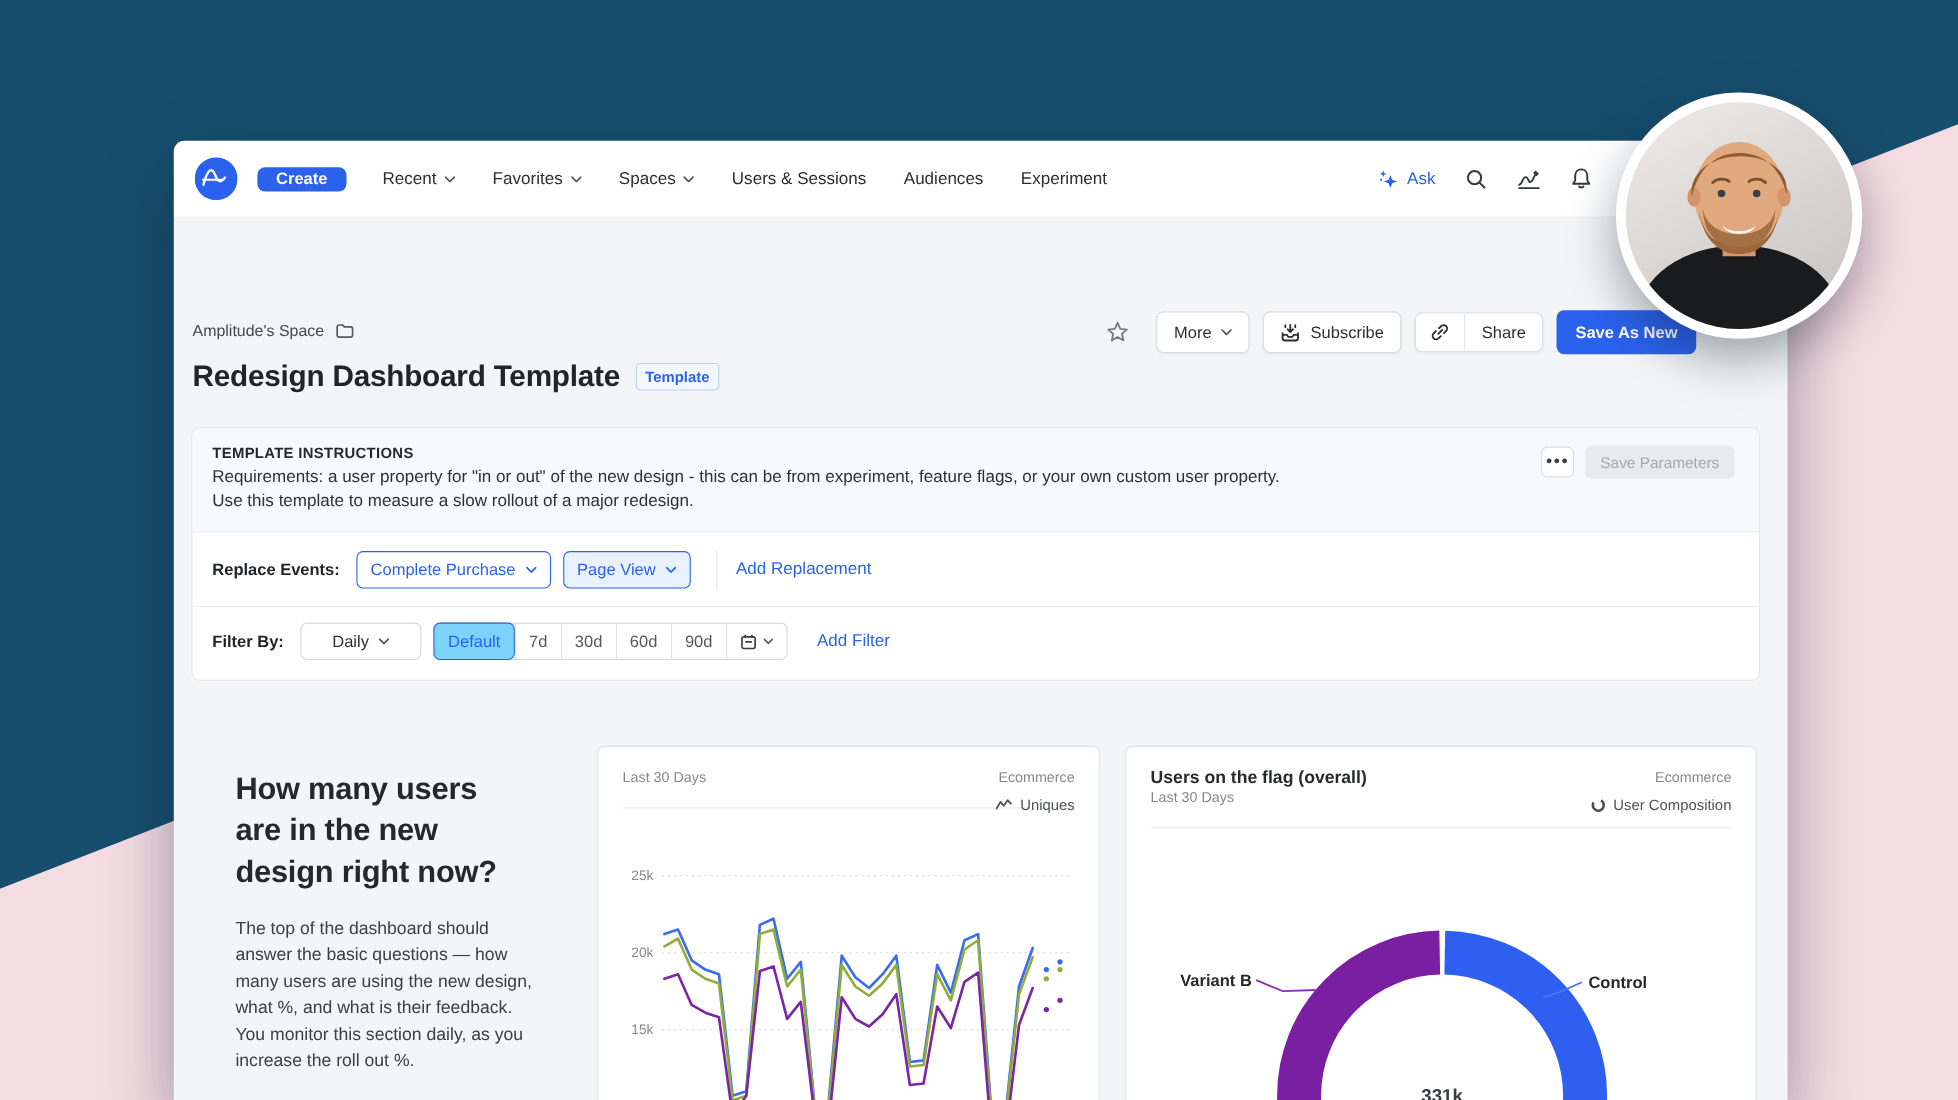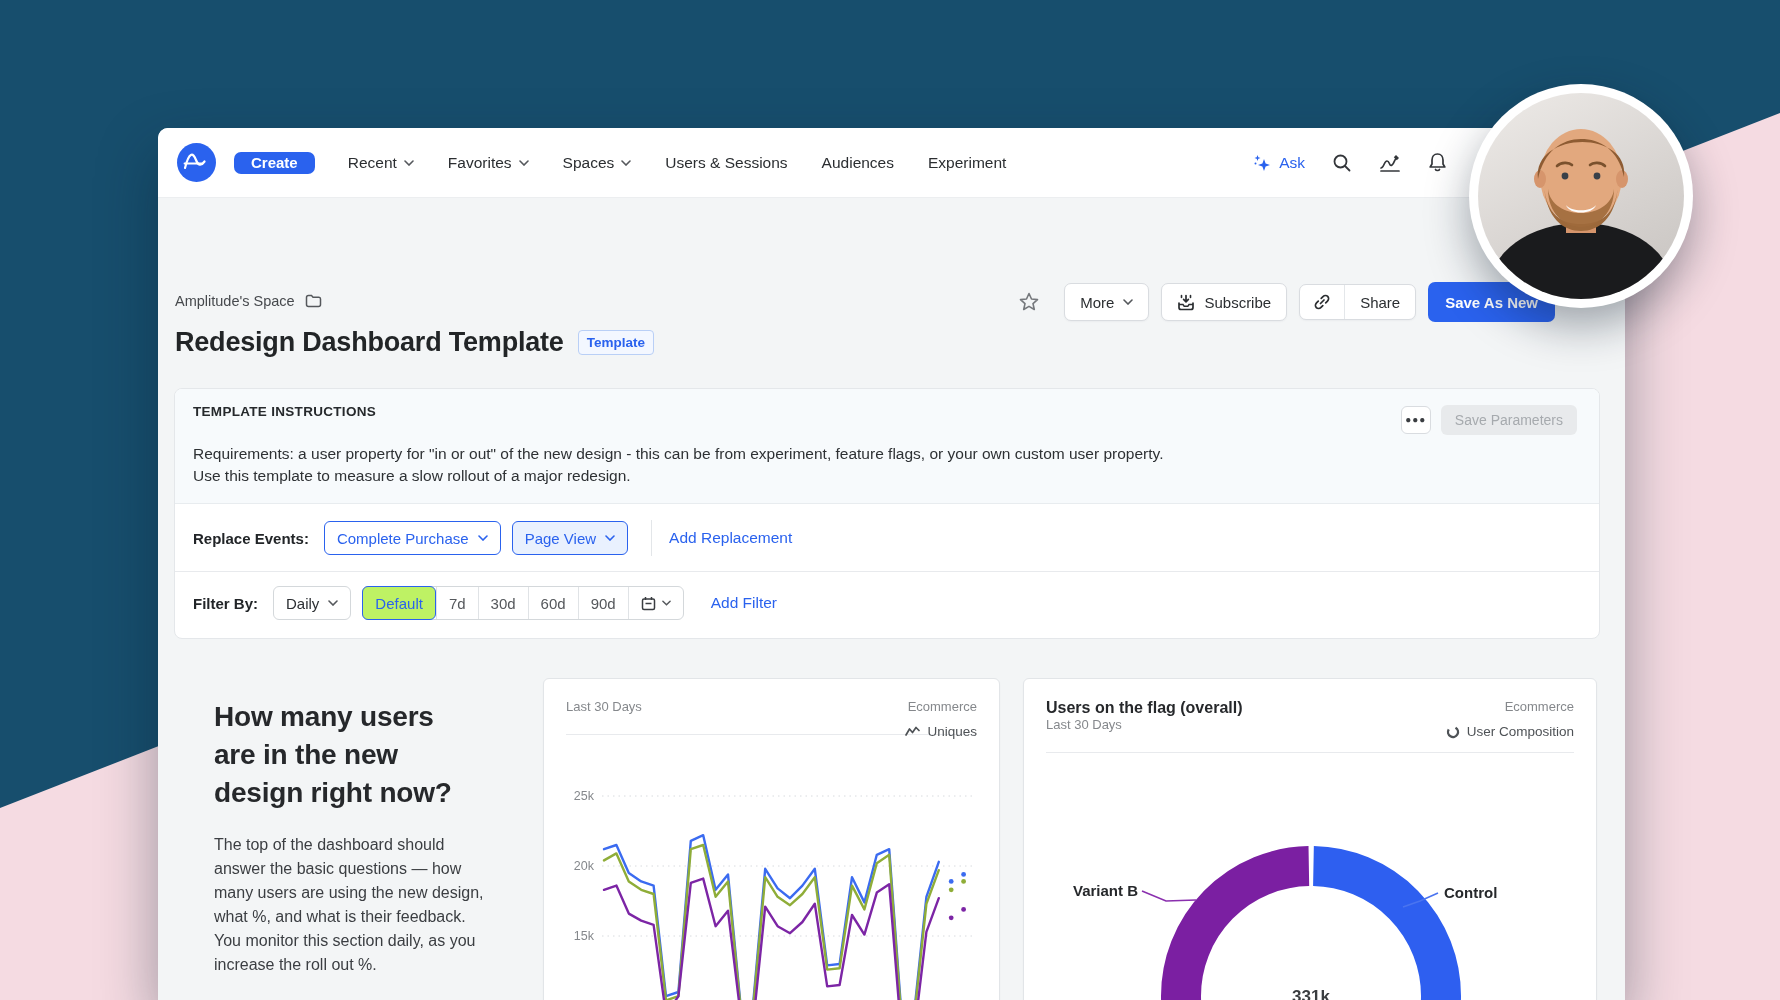--- a/index.html
+++ b/index.html
@@ -16,55 +16,55 @@
   .create-btn{margin-left:18px;background:#2a62ee;color:#fff;font-weight:700;font-size:15px;height:22px;
     padding:0 17px;border:none;border-radius:7px;font-family:inherit;cursor:pointer;}
   .nav-links{display:flex;gap:34px;margin-left:33px;font-size:15.5px;color:#2b2e31;}
   .nav-link{display:flex;align-items:center;gap:7px;cursor:pointer;white-space:nowrap;}
   .nav-right{margin-left:auto;display:flex;align-items:center;gap:27px;}
   .ask{display:flex;align-items:center;gap:8px;color:#2a62ee;font-size:15.5px;cursor:pointer;}
   .icon-btn{display:flex;align-items:center;cursor:pointer;}
   
   .page{position:relative;width:100%;height:802px;}
   .breadcrumb{position:absolute;left:17px;top:95px;display:flex;align-items:center;gap:10px;font-size:14.5px;color:#46494d;}
-  .actions{position:absolute;right:70px;top:84px;display:flex;align-items:center;gap:12px;}
+  .actions{position:absolute;right:83px;top:84px;display:flex;align-items:center;gap:12px;}
   .star-wrap{margin-right:12px;display:flex;cursor:pointer;}
   .btn{display:flex;align-items:center;gap:9px;height:38px;padding:0 15px;background:#fff;border:1px solid #d9dce0;
     border-radius:7px;font-size:15px;color:#2b2e31;font-family:inherit;cursor:pointer;box-shadow:0 1px 2px rgba(20,30,40,.04);}
   .split{display:flex;height:36px;border:1px solid #d9dce0;border-radius:7px;background:#fff;overflow:hidden;box-sizing:border-box;box-shadow:0 1px 2px rgba(20,30,40,.04);}
   .split .seg-a{display:flex;align-items:center;padding:0 13px;border-right:1px solid #e4e7ea;cursor:pointer;}
   .split .seg-b{display:flex;align-items:center;padding:0 15px;font-size:15px;color:#2b2e31;cursor:pointer;}
   .btn-primary{display:flex;align-items:center;height:40px;padding:0 17px;background:#2a62ee;border:none;border-radius:7px;
     color:#fff;font-size:15px;font-weight:700;font-family:inherit;cursor:pointer;white-space:nowrap;}
   .page-title-row{position:absolute;left:17px;top:129px;display:flex;align-items:center;gap:14px;}
   .page-title{font-size:27px;font-weight:700;color:#222527;letter-spacing:-.2px;}
   .badge{font-size:13.5px;font-weight:700;color:#2a62ee;background:#f3f7ff;border:1px solid #b9cff6;border-radius:4px;padding:4px 8px;}
   
   .params-card{position:absolute;left:16px;right:25px;top:190px;background:#fff;border:1px solid #e4e7ea;border-radius:8px;overflow:hidden;}
   .instr{position:relative;background:#f7fafc;border-bottom:1px solid #e8ecef;padding:15px 18px 16px;}
-  .instr-heading{font-size:13.5px;font-weight:700;letter-spacing:.3px;color:#26292c;margin-bottom:24px;}
+  .instr-heading{font-size:13.5px;font-weight:700;letter-spacing:.3px;color:#26292c;margin-bottom:4px;}
   .instr-line{font-size:15.5px;color:#2e3134;line-height:22px;}
   .instr-actions{position:absolute;right:22px;top:16px;display:flex;gap:10px;align-items:center;}
   .dots-btn{width:30px;height:28px;background:#fff;border:1px solid #d9dce0;border-radius:6px;font-size:10px;letter-spacing:1px;
     color:#3a3d41;cursor:pointer;font-family:inherit;line-height:26px;text-align:center;padding:0;}
   .btn-disabled{height:30px;padding:0 14px;background:#e8eaec;border:none;border-radius:6px;color:#a6aaae;font-size:14px;font-family:inherit;}
   .param-row{display:flex;align-items:center;gap:11px;padding:16px 18px 15px;}
   .param-row.second{border-top:1px solid #e8eaed;margin:0 0;padding:14px 18px 18px;}
   .row-label{font-size:15px;font-weight:700;color:#222528;margin-right:4px;white-space:nowrap;}
   .chip-blue{display:flex;align-items:center;gap:9px;height:34px;padding:0 12px;border:1.5px solid #2a62ee;border-radius:6px;
     color:#2a62ee;font-size:15px;background:#fff;cursor:pointer;box-sizing:border-box;}
   .chip-blue.filled{background:#e9f1fe;}
-  .chip-gray{display:flex;align-items:center;gap:9px;height:34px;padding:0 12px;border:1px solid #d4d8db;border-radius:6px;
+  .chip-gray{display:flex;align-items:center;gap:9px;height:34px;padding:0 28px;border:1px solid #d4d8db;border-radius:6px;
     color:#2c2f33;font-size:15px;background:#fff;cursor:pointer;box-sizing:border-box;}
   .vr{width:1px;height:36px;background:#e3e6e9;margin:0 6px 0 12px;}
   .link{color:#2a62ee;font-size:15.5px;cursor:pointer;white-space:nowrap;}
   .seg-group{display:flex;align-items:stretch;border:1px solid #d4d8db;border-radius:6px;background:#fff;height:34px;box-sizing:border-box;}
   .seg{display:flex;align-items:center;padding:0 12px;font-size:15px;color:#55585c;border-left:1px solid #e0e3e6;cursor:pointer;}
   .seg:first-child{border-left:none;}
-  .seg.selected{color:#2a62ee;background:#bef264;border:1.5px solid #2a62ee;border-radius:6px;margin:-1px 0 -1px -1px;position:relative;z-index:1;text-align:center;}
+  .seg.selected{color:#2a62ee;background:#7dd3fc;border:1.5px solid #2a62ee;border-radius:6px;margin:-1px 0 -1px -1px;position:relative;z-index:1;text-align:center;}
   .seg.cal{gap:6px;}
   
   .content-heading{position:absolute;left:56px;top:500px;width:260px;font-size:28px;line-height:38px;font-weight:700;color:#26282b;letter-spacing:-.2px;}
   .content-body{position:absolute;left:56px;top:635px;width:282px;font-size:16px;line-height:24px;color:#3b3e42;}
   .card{position:absolute;top:480px;background:#fff;border:1px solid #e2e5e8;border-radius:6px;box-shadow:0 1px 2px rgba(20,30,40,.03);box-sizing:border-box;}
   .card1{left:385px;width:457px;height:560px;}
   .card2{left:865px;width:574px;height:560px;}
   .card-header{position:relative;padding:20px 22px 0;height:70px;box-sizing:border-box;}
   .card-title{font-size:16px;font-weight:700;color:#26282b;}
   .card-sub{font-size:13px;color:#85888c;margin-top:0;}

